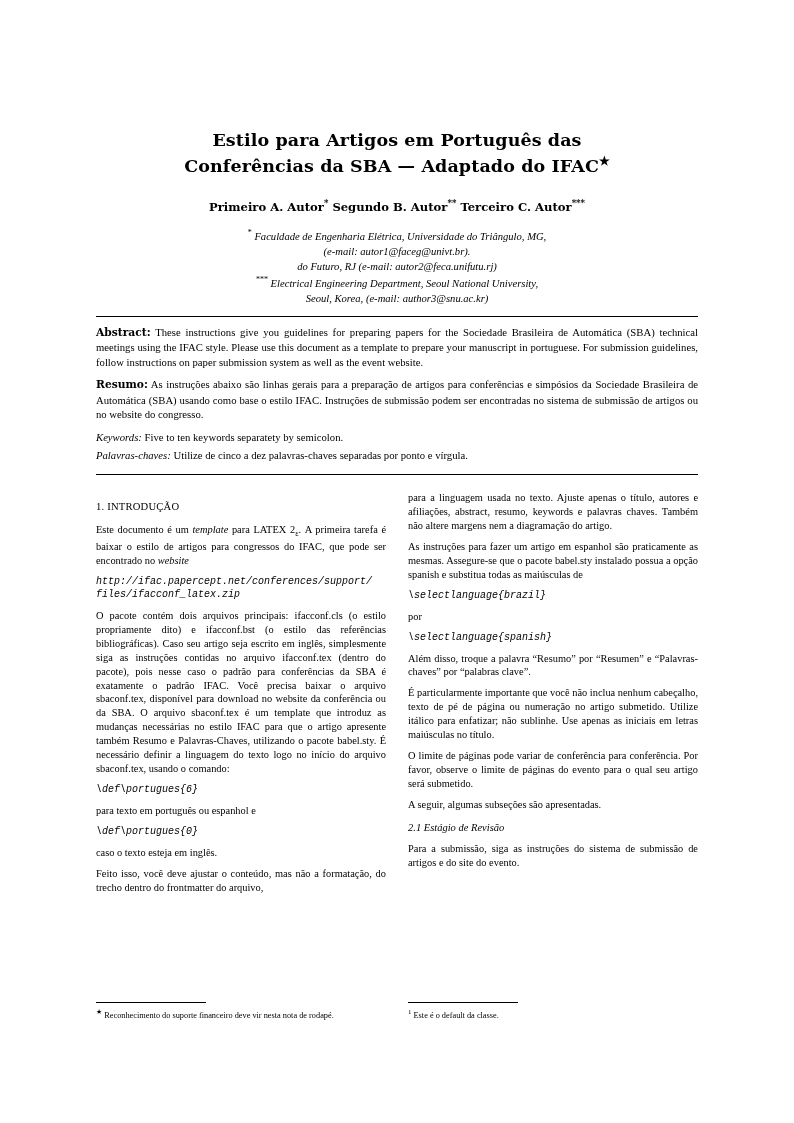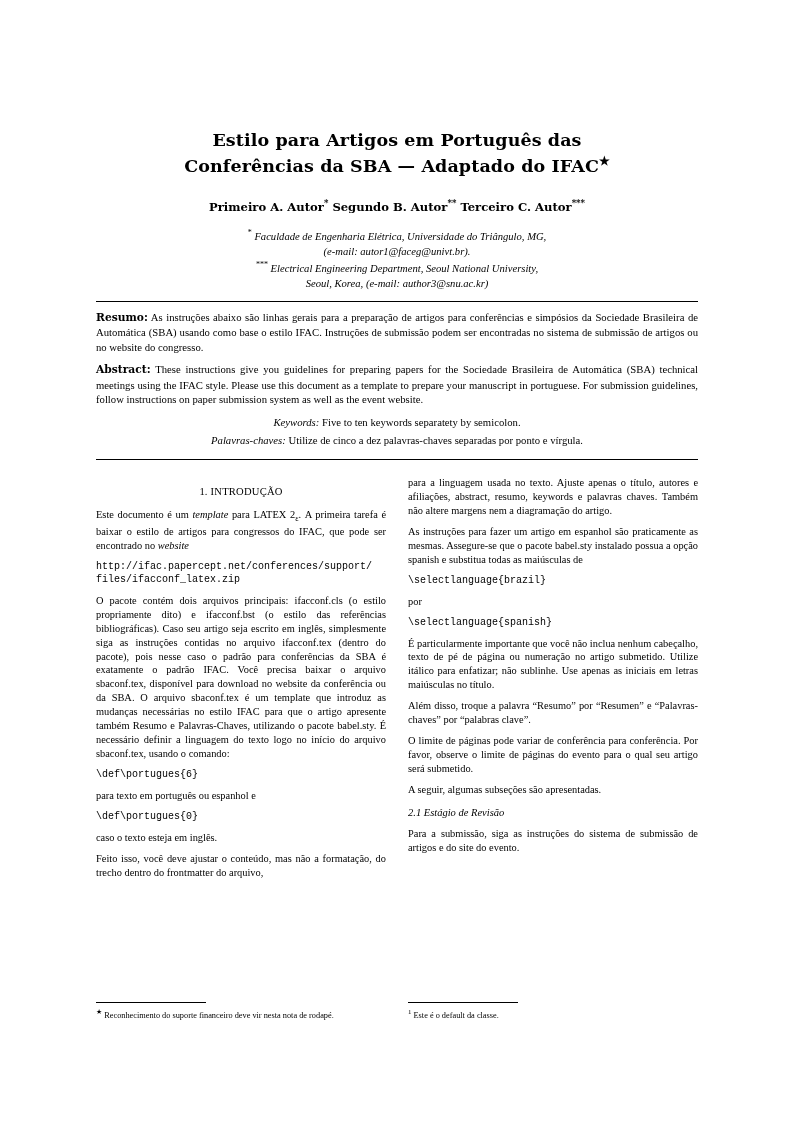--- a/index.html
+++ b/index.html
@@ -65,57 +65,58 @@
   }
   .abstract-block p { margin: 0 0 8px 0; }
   .abstract-block .lead {
     font-family: "DejaVu Serif", serif;
     font-weight: bold;
   }
   .kw-block {
     font-size: 10.7px;
     line-height: 1.45;
   }
-  .kw-block p { margin: 0 0 3px 0; text-align: center; }
+  .kw-block p { margin: 0 0 3px 0; }
   .kw-block .lead { font-style: italic; }
 
   
   .columns {
     display: flex;
     gap: 22px;
     margin-top: 16px;
     font-size: 10.4px;
     line-height: 1.34;
   }
   .col {
     width: 290px;
     position: relative;
   }
   .col p {
     margin: 0 0 7px 0;
     text-align: justify;
   }
   .sec-head {
-    text-align: center;
+    text-align: left;
     font-size: 10.6px;
     margin: 9px 0 9px 0;
     font-family: "Liberation Serif", serif;
     letter-spacing: 0.2px;
   }
   .subsec-head {
     font-style: italic;
     font-size: 10.5px;
     margin: 9px 0 7px 0;
   }
   p.code {
     font-family: "Liberation Mono", monospace;
     font-size: 10px;
     text-align: left;
     margin: 2px 0 8px 0;
     line-height: 1.3;
+    font-style: italic;
   }
   .it { font-style: italic; }
 
   
   .footnotes {
     position: absolute;
     left: 96px;
     top: 1002px;
     width: 602px;
     display: flex;
@@ -148,30 +149,31 @@
 
     <div class="authors">
       <span>Primeiro A. Autor</span><sup>*</sup>
       <span>Segundo B. Autor</span><sup>**</sup>
       <span>Terceiro C. Autor</span><sup>***</sup>
     </div>
 
     <div class="affils">
       <span class="affil-line"><sup>*</sup> <span>Faculdade de Engenharia Elétrica, Universidade do Triângulo, MG,</span></span>
       <span class="affil-line"><span>(e-mail: autor1@faceg@univt.br).</span></span>
+      <span class="affil-line"><span>do Futuro, RJ (e-mail: autor2@feca.unifutu.rj)</span></span>
       <span class="affil-line"><sup>***</sup> <span>Electrical Engineering Department, Seoul National University,</span></span>
       <span class="affil-line"><span>Seoul, Korea, (e-mail: author3@snu.ac.kr)</span></span>
     </div>
   </div>
 
   <hr class="rule">
 
   <div class="abstract-block">
+    <p><span class="lead">Abstract:</span><span> These instructions give you guidelines for preparing papers for the Sociedade Brasileira de Automática (SBA) technical meetings using the IFAC style. Please use this document as a template to prepare your manuscript in portuguese. For submission guidelines, follow instructions on paper submission system as well as the event website.</span></p>
     <p><span class="lead">Resumo:</span><span> As instruções abaixo são linhas gerais para a preparação de artigos para conferências e simpósios da Sociedade Brasileira de Automática (SBA) usando como base o estilo IFAC. Instruções de submissão podem ser encontradas no sistema de submissão de artigos ou no website do congresso.</span></p>
-    <p><span class="lead">Abstract:</span><span> These instructions give you guidelines for preparing papers for the Sociedade Brasileira de Automática (SBA) technical meetings using the IFAC style. Please use this document as a template to prepare your manuscript in portuguese. For submission guidelines, follow instructions on paper submission system as well as the event website.</span></p>
   </div>
 
   <div class="kw-block">
     <p><span class="lead">Keywords:</span><span> Five to ten keywords separatety by semicolon.</span></p>
     <p><span class="lead">Palavras-chaves:</span><span> Utilize de cinco a dez palavras-chaves separadas por ponto e vírgula.</span></p>
   </div>
 
   <hr class="rule">
 
   <div class="columns">
@@ -192,22 +194,22 @@
       <p>caso o texto esteja em inglês.</p>
       <p>Feito isso, você deve ajustar o conteúdo, mas não a formatação, do trecho dentro do frontmatter do arquivo,</p>
     </div>
 
     <div class="col">
       <p>para a linguagem usada no texto. Ajuste apenas o título, autores e afiliações, abstract, resumo, keywords e palavras chaves. Também não altere margens nem a diagramação do artigo.</p>
       <p>As instruções para fazer um artigo em espanhol são praticamente as mesmas. Assegure-se que o pacote babel.sty instalado possua a opção spanish e substitua todas as maiúsculas de</p>
       <p class="code">\selectlanguage{brazil}</p>
       <p>por</p>
       <p class="code">\selectlanguage{spanish}</p>
+      <p>Além disso, troque a palavra “Resumo” por “Resumen” e “Palavras-chaves” por “palabras clave”.</p>
       <p><span>É particularmente importante que você não inclua nenhum cabeçalho, texto de pé de página ou numeração no artigo submetido. Utilize itálico para enfatizar; não sublinhe. Use apenas as iniciais em letras maiúsculas no título.</span></p>
-      <p>Além disso, troque a palavra “Resumo” por “Resumen” e “Palavras-chaves” por “palabras clave”.</p>
       <p>O limite de páginas pode variar de conferência para conferência. Por favor, observe o limite de páginas do evento para o qual seu artigo será submetido.</p>
       <p>A seguir, algumas subseções são apresentadas.</p>
       <div class="subsec-head">2.1 Estágio de Revisão</div>
       <p>Para a submissão, siga as instruções do sistema de submissão de artigos e do site do evento.</p>
     </div>
 
   </div>
 
   <div class="footnotes">
     <div class="fncol">

